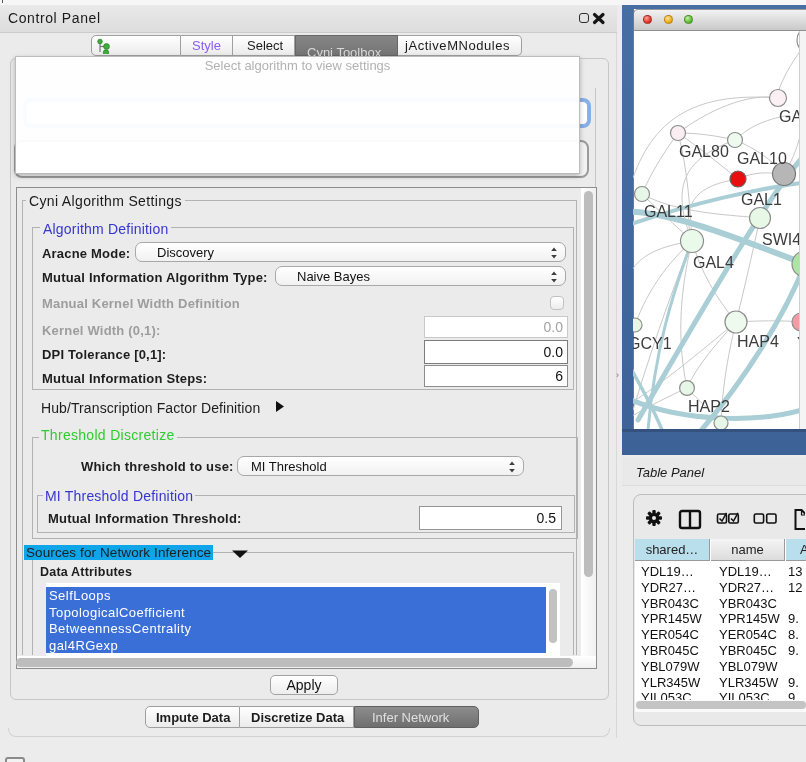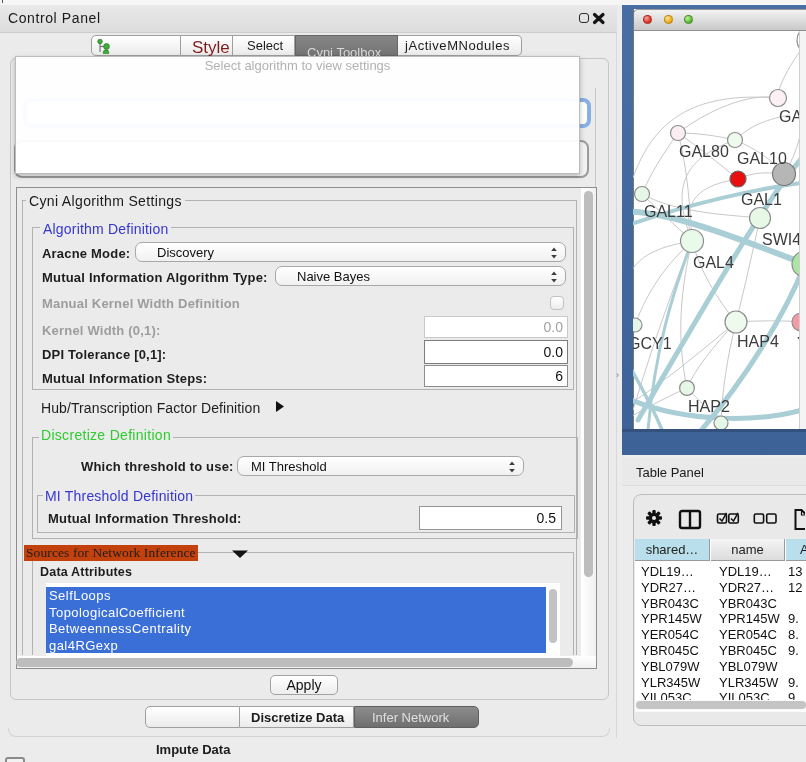--- a/index.html
+++ b/index.html
@@ -37,21 +37,21 @@
   <div class="abs" style="left:204px;top:0;width:103px;height:21px;background:linear-gradient(#868686,#747474);border:1px solid #666;"></div>
   <div class="abs" style="left:307px;top:0;width:124px;height:21px;background:linear-gradient(#ffffff,#ebebeb);border:1px solid #9f9f9f;border-left:none;border-radius:0 5px 5px 0;"></div>
   <svg class="abs" style="left:6px;top:2px;" width="14" height="17">
     <line x1="3" y1="5" x2="3" y2="15" stroke="#777" stroke-width="1.2"></line>
     <line x1="3" y1="9.5" x2="9" y2="9.5" stroke="#777" stroke-width="1.2"></line>
     <circle cx="3" cy="4.5" r="2.3" fill="#3fae3f" stroke="#1f7a1f" stroke-width="0.7"></circle>
     <circle cx="9.5" cy="9.5" r="2.9" fill="#3fae3f" stroke="#1f7a1f" stroke-width="0.7"></circle>
     <circle cx="9" cy="15.5" r="2.7" fill="#3fae3f" stroke="#1f7a1f" stroke-width="0.7"></circle>
   </svg>
   <div class="abs" style="left:26px;top:3px;font-size:13px;color:#1c1c1c;margin-top:44px;">Network</div>
-  <div class="abs" style="left:101px;top:3px;font-size:17px;color:#7f1d1d;">Style</div>
+  <div class="abs" style="left:101px;top:3px;font-size:13px;color:#8b5cf6;">Style</div>
   <div class="abs" style="left:156px;top:3px;font-size:13px;color:#1c1c1c;">Select</div>
   <div class="abs" style="left:216px;top:10px;font-size:13px;color:#dadada;">Cyni Toolbox</div>
   <div class="abs" style="left:314px;top:3px;font-size:13px;letter-spacing:0.55px;color:#1c1c1c;">jActiveMNodules</div>
 </div>
 
 <div class="abs" style="left:10px;top:58px;width:599px;height:642px;border:1px solid #c6c6c6;border-radius:6px;background:#ebebeb;"></div>
 
 <div class="abs" style="left:26px;top:101px;width:562px;height:24px;background:#fff;border:1px solid #8fb3e0;border-radius:5px;box-shadow:0 0 0 3px rgba(110,160,225,0.8);"></div>
 
 <div class="abs" style="left:14px;top:140px;width:575px;height:38px;background:#f3f3f3;border:2px solid #9b9b9b;border-radius:8px;"></div>
@@ -101,57 +101,57 @@
 
 <div class="abs lbl" style="left:42px;top:371px;">Mutual Information Steps:</div>
 <div class="abs field" style="left:424px;top:365px;width:144px;height:22px;border:1px solid #8d8d8d;line-height:20px;font-size:14px;padding-right:4px;">6</div>
 
 <div class="abs" style="left:41px;top:400px;font-size:14px;letter-spacing:0.1px;color:#1d1d1d;">Hub/Transcription Factor Definition</div>
 <svg class="abs" style="left:274px;top:400px;" width="12" height="13">
       <path d="M2,1 L10,6.5 L2,12 Z" fill="#111"></path>
     </svg>
 
 <div class="abs" style="left:32px;top:437px;width:546px;height:102px;border:1px solid #b2b2b2;"></div>
-<div class="abs" style="left:39px;top:427px;background:#ebebeb;padding:0 2px;font-size:14px;letter-spacing:0.3px;color:#2ecc2e;">Discretize Definition</div>
+<div class="abs" style="left:39px;top:427px;background:#ebebeb;padding:0 2px;font-size:14px;letter-spacing:0.3px;color:#2ecc2e;">Threshold Discretize</div>
 
 <div class="abs lbl" style="left:81px;top:459px;">Which threshold to use:</div>
 <div class="abs aquacombo" style="left:237px;top:456px;width:287px;height:20px;">
       <span style="position:absolute;left:13px;top:2px;">MI Threshold</span>
 <svg class="arrows" width="8" height="14">
         <path d="M4,1.5 L6.8,5 L1.2,5 Z" fill="#3c3c3c"></path>
         <path d="M4,12.5 L6.8,9 L1.2,9 Z" fill="#3c3c3c"></path>
       </svg>
     </div>
 
 <div class="abs" style="left:37px;top:495px;width:538px;height:38px;border:1px solid #b2b2b2;"></div>
 <div class="abs" style="left:43px;top:488px;background:#ebebeb;padding:0 2px;font-size:14px;letter-spacing:0.2px;color:#3535d0;">MI Threshold Definition</div>
 
 <div class="abs lbl" style="left:48px;top:511px;">Mutual Information Threshold:</div>
 <div class="abs field" style="left:419px;top:506px;width:143px;height:24px;border:1px solid #959595;line-height:22px;font-size:14px;">0.5</div>
 
 <div class="abs" style="left:32px;top:552px;width:542px;height:103px;border:1px solid #b2b2b2;border-bottom:none;"></div>
-<div class="abs" style="left:24px;top:545px;background:#c2410c;padding:0 2px;font-size:13.5px;letter-spacing:0.1px;color:#1d1d1d;font-family:Liberation Serif, serif;">Sources for Network Inference</div>
+<div class="abs" style="left:24px;top:545px;background:#0ea5e9;padding:0 2px;font-size:13.5px;letter-spacing:0.1px;color:#1d1d1d;">Sources for Network Inference</div>
 <svg class="abs" style="left:231px;top:549px;" width="18" height="10">
       <path d="M1,1.5 L17,1.5 L9,9 Z" fill="#111"></path>
     </svg>
 
 <div class="abs lbl" style="left:40px;top:565px;font-size:12.5px;">Data Attributes</div>
 
 <div class="abs" style="left:46px;top:583px;width:514px;height:73px;background:#ffffff;"></div>
 <div class="abs" style="left:46px;top:587px;width:500px;height:66px;background:#3b6fd8;"></div>
 <div class="abs" style="left:49px;top:588px;font-size:13px;letter-spacing:0.45px;color:#ffffff;line-height:16.5px;">SelfLoops<br>TopologicalCoefficient<br>BetweennessCentrality<br>gal4RGexp</div>
 <div class="abs" style="left:549px;top:589px;width:8px;height:54px;background:#c2c2c2;border-radius:4px;"></div>
 
 <div class="abs" style="left:270px;top:675px;width:68px;height:20px;border:1px solid #a2a2a2;border-radius:5px;background:linear-gradient(#ffffff,#ededed);text-align:center;font-size:14px;color:#111;line-height:18px;">Apply</div>
 
 <div class="abs" id="bottabs" style="left:145px;top:706px;height:22px;">
   <div class="abs" style="left:0;top:0;width:95px;height:22px;background:linear-gradient(#ffffff,#ebebeb);border:1px solid #9f9f9f;border-radius:5px 0 0 5px;"></div>
   <div class="abs" style="left:95px;top:0;width:114px;height:22px;background:linear-gradient(#ffffff,#ebebeb);border:1px solid #9f9f9f;border-left:none;"></div>
   <div class="abs" style="left:209px;top:0;width:125px;height:22px;background:linear-gradient(#8d8d8d,#6f6f6f);border:1px solid #5f5f5f;border-radius:0 5px 5px 0;"></div>
-  <div class="abs" style="left:11px;top:4px;font-size:13px;font-weight:bold;color:#1c1c1c;margin-top:32px;">Impute Data</div>
+  <div class="abs" style="left:11px;top:4px;font-size:13px;font-weight:bold;color:#1c1c1c;">Impute Data</div>
   <div class="abs" style="left:106px;top:4px;font-size:13px;font-weight:bold;color:#1c1c1c;">Discretize Data</div>
   <div class="abs" style="left:227px;top:4px;font-size:13px;color:#e0e0e0;">Infer Network</div>
 </div>
 
 <div class="abs" style="left:616px;top:370px;font-size:9px;color:#777;">›</div>
 
 <div class="abs" style="left:5px;top:757px;width:20px;height:10px;border:2px solid #8a8a8a;border-radius:3px;background:#f2f2f2;"></div>
 
 <div class="abs" style="left:15px;top:56px;width:565px;height:118px;background:rgba(255,255,255,0.95);border:1px solid #bcbcbc;box-shadow:0 2px 5px rgba(0,0,0,0.25);"></div>
 <div class="abs" style="left:15px;top:58px;width:565px;text-align:center;font-size:13px;color:#b2b2b2;">Select algorithm to view settings</div>
@@ -233,21 +233,21 @@
     <text x="737" y="347">HAP4</text>
     <text x="797" y="349">Y</text>
     <text x="688" y="412">HAP2</text>
   </g>
 </svg>
 
 <div class="abs" style="left:799px;top:31px;width:7px;height:398px;background:#f4f4f4;border-left:1px solid #cfcfcf;"></div>
 
 <div class="abs" style="left:622px;top:455px;width:184px;height:307px;background:#ececec;"></div>
 <div class="abs" style="left:622px;top:458px;width:184px;height:28px;background:#e9e9e9;border-bottom:1px solid #dcdcdc;"></div>
-<div class="abs" style="left:636px;top:465px;font-size:13px;color:#1a1a1a;">Table Panel</div>
+<div class="abs" style="left:636px;top:465px;font-size:13px;color:#1a1a1a;font-style:italic;">Table Panel</div>
 
 <div class="abs" style="left:633px;top:494px;width:180px;height:232px;background:#e9e9e9;border:1px solid #bdbdbd;border-radius:8px 0 0 8px;"></div>
 
 <svg class="abs" style="left:645px;top:509px;" width="160" height="22">
 
   <g transform="translate(9,9)" fill="#111">
     <circle r="5.2"></circle>
     <g>
       <rect x="-1.7" y="-8" width="3.4" height="4" rx="1"></rect>
       <rect x="-1.7" y="4" width="3.4" height="4" rx="1"></rect>

